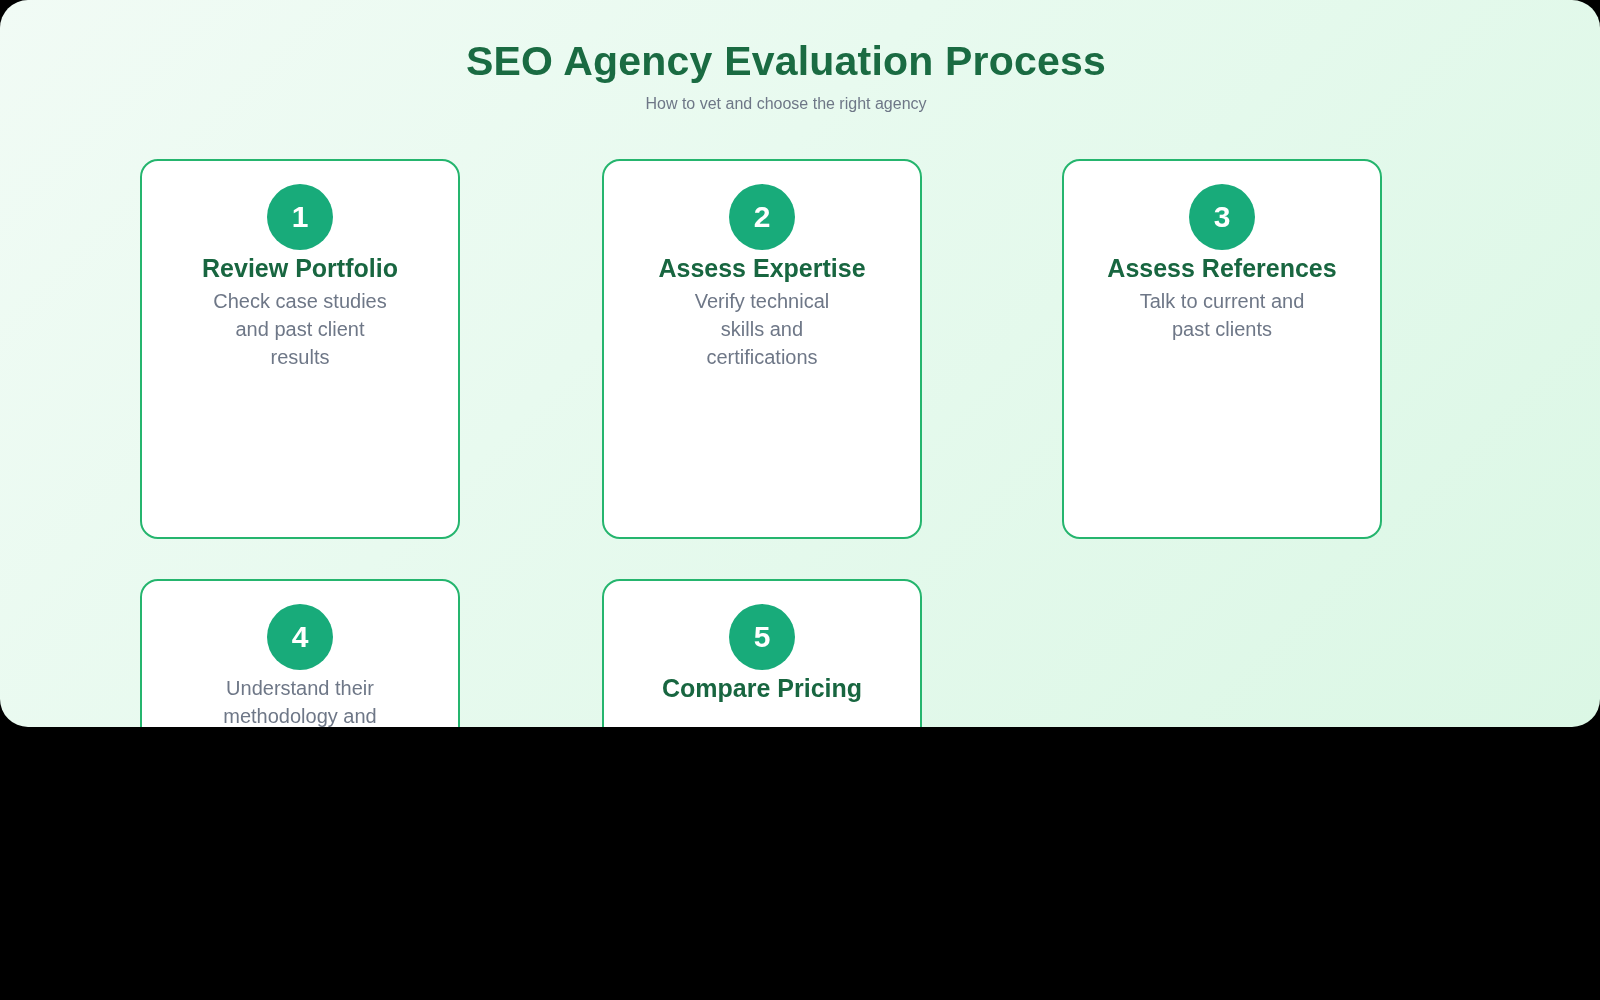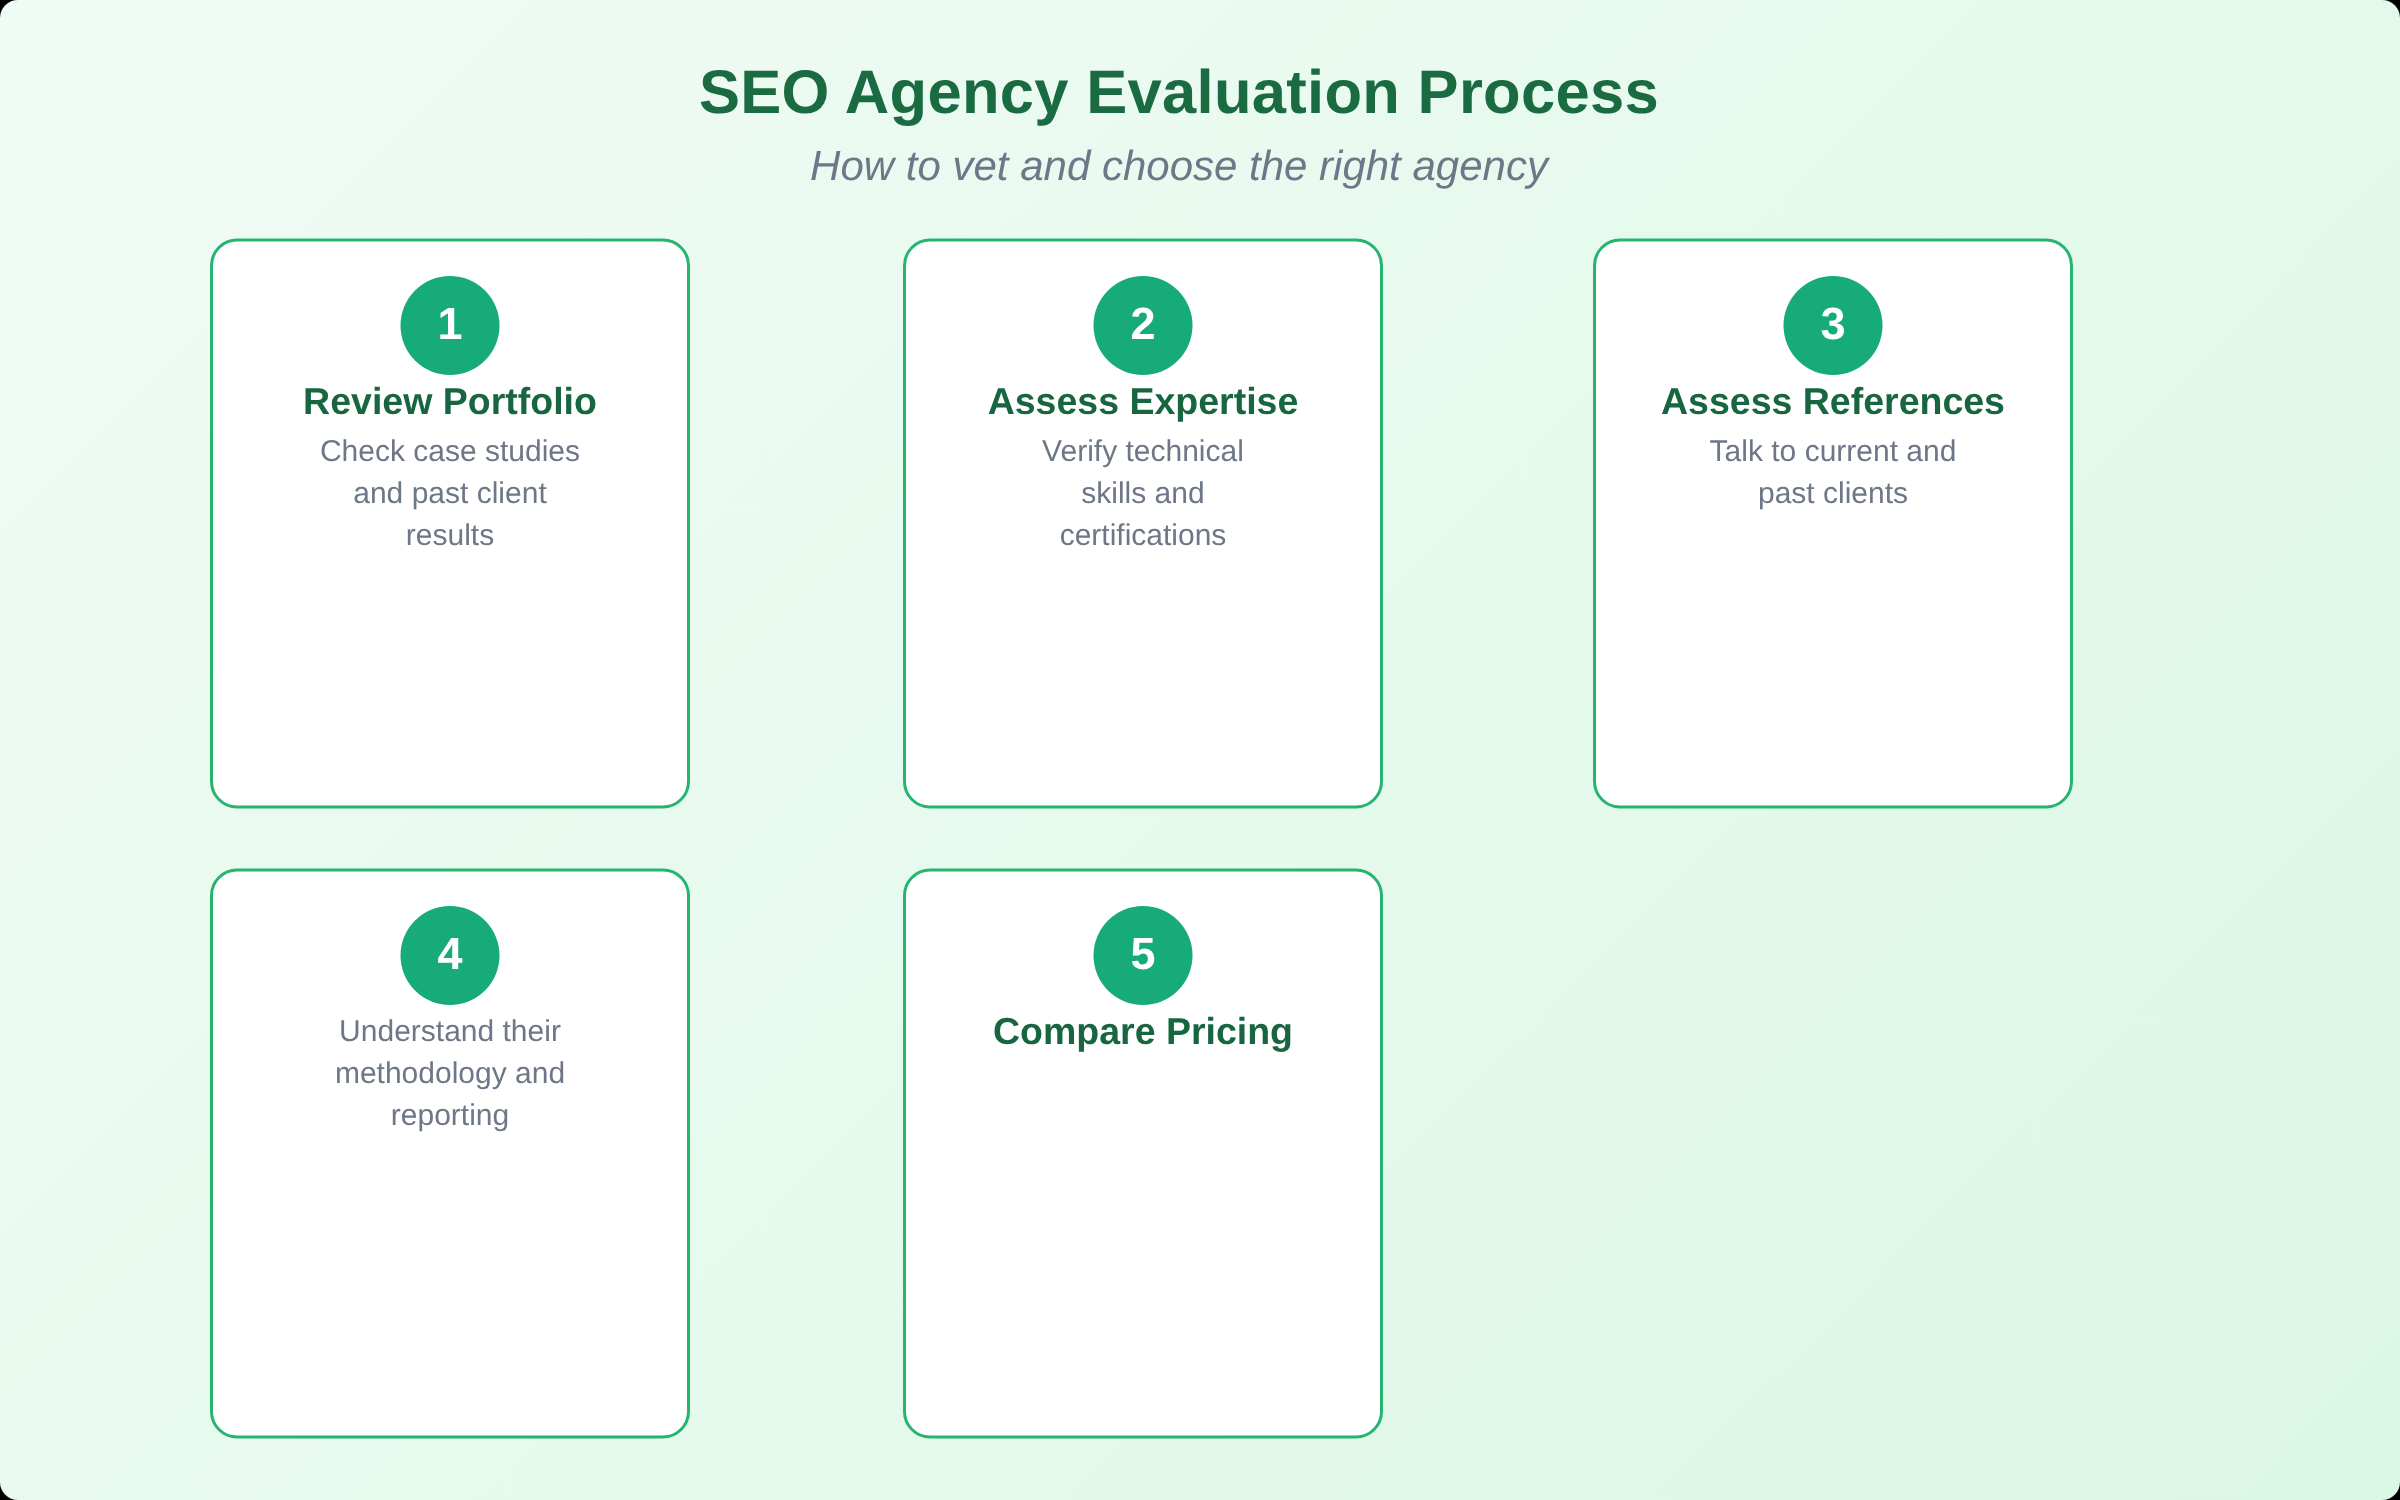--- a/index.html
+++ b/index.html
@@ -8,44 +8,43 @@
     background: #000;
     width: 1600px;
     height: 1000px;
     font-family: "Liberation Sans", sans-serif;
   }
   .canvas {
     position: absolute;
     left: 0;
     top: 0;
     width: 1600px;
-    height: 1000px;
-    border-radius: 12px;
+    height: 727px;
+    border-radius: 28px;
     background: linear-gradient(135deg, #f1fbf5 0%, #e8faef 40%, #dbf7e5 100%);
     overflow: hidden;
   }
   .header {
     position: absolute;
     left: 0;
     top: 38px;
     width: 1572px;
     text-align: center;
   }
   .title {
     font-size: 41px;
     line-height: 1.15;
     font-weight: bold;
     color: #1a6b42;
     letter-spacing: 0.2px;
   }
   .subtitle {
     margin-top: 10px;
-    font-size: 28px;
+    font-size: 16px;
     color: #6e7787;
-    font-style: italic;
   }
   .card {
     position: absolute;
     width: 320px;
     height: 380px;
     background: #ffffff;
     border: 2px solid #25b56e;
     border-radius: 18px;
     box-sizing: border-box;
     text-align: center;

